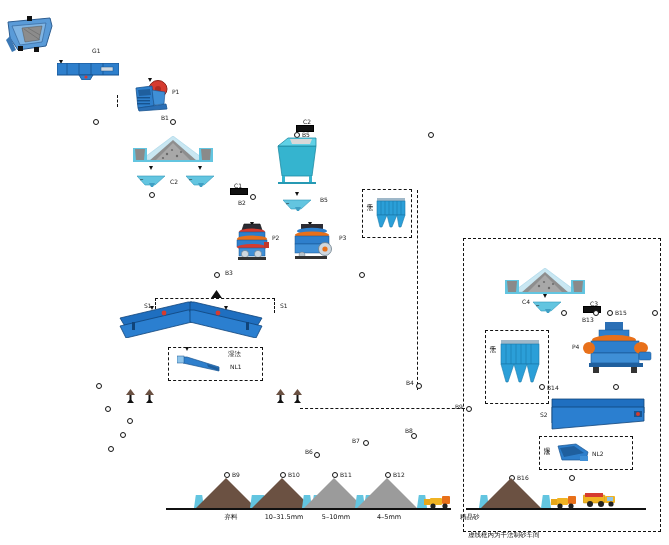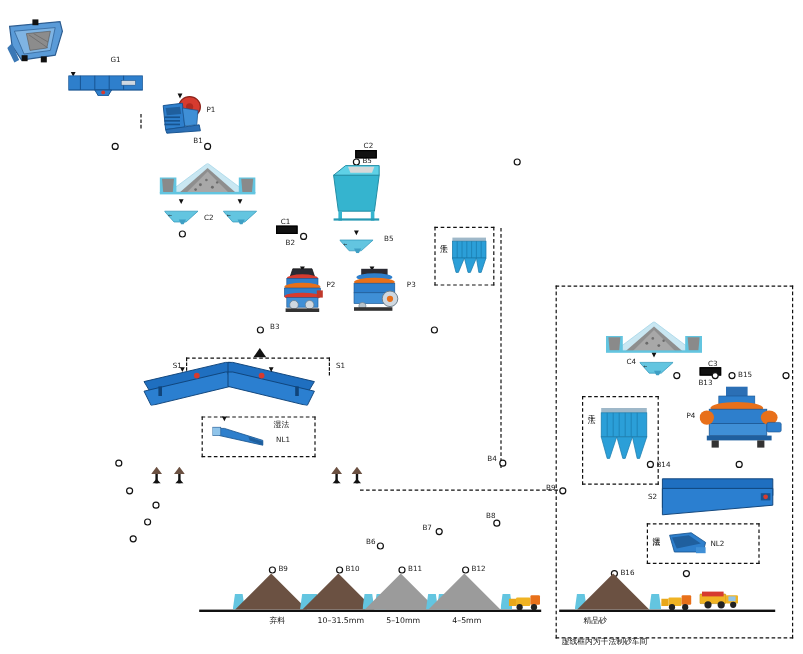--- a/index.html
+++ b/index.html
@@ -474,21 +474,21 @@
 
   <div class="node" style="left:569px;top:475px;"></div>
 
   <div class="node" style="left:509px;top:475px;"></div>
   <div class="lbl" style="left:517px;top:474px;">B16</div>
 
   <div class="ground" style="left:466px;top:508px;width:180px;"></div>
   <div class="wall" style="left:479px;top:495px;"></div>
   <div class="wall" style="left:541px;top:495px;"></div>
   <div class="pile brown" style="left:481px;top:478px;"></div>
-  <div class="caption cn" style="left:471px;top:513px;width:50px;text-align:center;">精品砂</div>
+  <div class="caption cn" style="left:460px;top:513px;width:50px;">精品砂</div>
 
   <div class="loader" style="left:551px;top:494px;width:26px;height:14px;">
     <svg width="26" height="14" viewBox="0 0 26 14">
       <polygon points="0,4 6,4 6,10 0,10" fill="#e8a71a"></polygon>
       <rect x="6" y="3" width="11" height="7" rx="1" fill="#f0b323"></rect>
       <rect x="17" y="1" width="8" height="8" rx="1" fill="#e8701a"></rect>
       <circle cx="9" cy="11" r="2.6" fill="#222"></circle>
       <circle cx="20" cy="11" r="2.6" fill="#222"></circle>
     </svg>
   </div>

